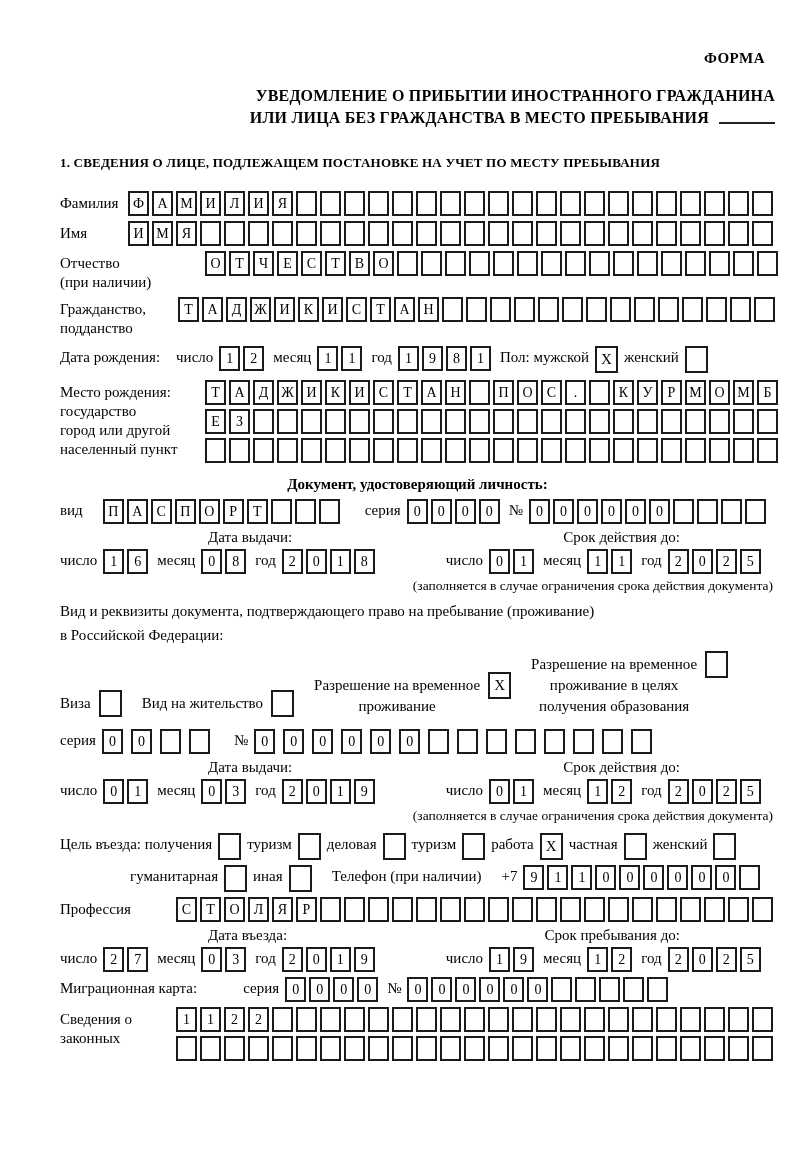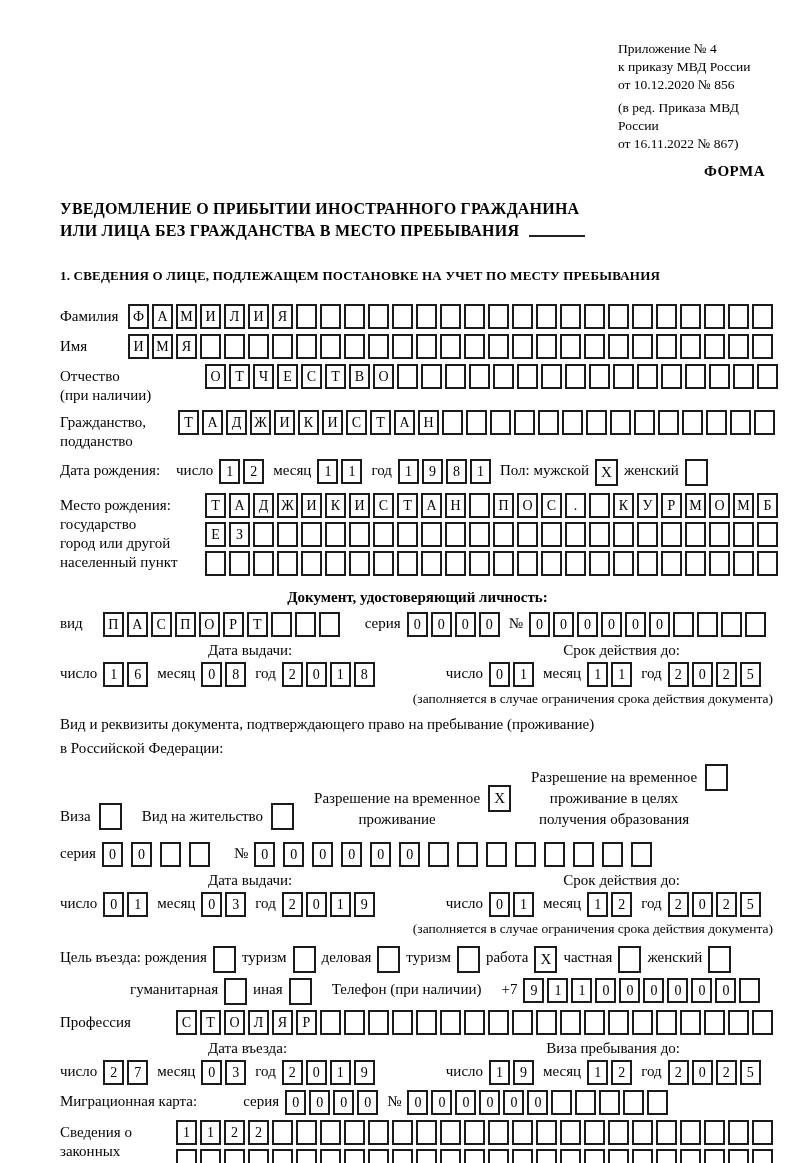--- a/index.html
+++ b/index.html
@@ -5,21 +5,21 @@
   html,body{margin:0;padding:0;background:#888;}
   .page{
     width:800px;height:1163px;background:#fff;color:#000;
     font-family:"Liberation Serif","DejaVu Serif",serif;font-size:15px;
     box-sizing:border-box;padding:40px 25px 10px 60px;overflow:hidden;position:relative;
   }
   
   .header-note{margin-left:558px;font-size:13.5px;line-height:18px;}
   .header-note .part2{margin-top:5px;}
   .forma{text-align:right;padding-right:10px;font-weight:bold;font-size:15px;margin-top:10px;letter-spacing:.5px;}
-  .title{text-align:left;font-weight:bold;font-size:16px;line-height:22px;margin-top:18px;letter-spacing:.2px;}
+  .title{text-align:right;font-weight:bold;font-size:16px;line-height:22px;margin-top:18px;letter-spacing:.2px;}
   .title-underline{display:inline-block;width:56px;border-bottom:2px solid #222;margin-left:10px;transform:translateY(1px);}
   .section-heading{font-weight:bold;font-size:13px;margin-top:26px;letter-spacing:.2px;}
   .form-area{margin-top:20px;}
 
   
   .row{display:flex;align-items:flex-start;margin-bottom:5px;white-space:nowrap;}
   .row-label{flex:none;line-height:19px;padding-top:3px;}
   .row-label div{white-space:nowrap;}
   .lbl{padding-top:3px;margin-right:6px;}
   .gap{display:inline-block;flex:none;}
@@ -61,29 +61,20 @@
   [data-name="residence-doc-line1"]{margin-top:4px;}
   [data-name="visit-purpose-row2"]{margin-left:70px;margin-top:1px;}
   [data-name="residence-series-row"]{margin-top:2px;}
   [data-name="migration-card-row"]{margin-top:2px;}
 </style>
 </head>
 <body>
 
 <div class="page" data-name="arrival-notification-form">
 
-  <div class="header-note" data-name="regulation-reference">
-    <div data-name="regulation-line">Приложение № 4</div>
-    <div data-name="regulation-line">к приказу МВД России</div>
-    <div data-name="regulation-line">от 10.12.2020 № 856</div>
-    <div class="part2">
-      <div data-name="regulation-amendment-line">(в ред. Приказа МВД России</div>
-      <div data-name="regulation-amendment-line">от 16.11.2022 № 867)</div>
-    </div>
-  </div>
 
   <div class="forma" data-name="forma-label">ФОРМА</div>
 
   <div class="title" data-name="form-title">
     <div data-name="form-title-line1">УВЕДОМЛЕНИЕ О ПРИБЫТИИ ИНОСТРАННОГО ГРАЖДАНИНА</div>
     <div data-name="form-title-line2">
       <span data-name="form-title-line2-text">ИЛИ ЛИЦА БЕЗ ГРАЖДАНСТВА В МЕСТО ПРЕБЫВАНИЯ</span><span class="title-underline" data-name="title-blank-underline"></span>
     </div>
   </div>
 
@@ -509,21 +500,21 @@
         <span class="lbl" data-name="year-label">год</span>
         <span class="boxes" data-name="residence-expiry-year-boxes">
           <span class="cell" data-name="residence-expiry-year-boxes-cell">2</span>
           <span class="cell" data-name="residence-expiry-year-boxes-cell">0</span>
           <span class="cell" data-name="residence-expiry-year-boxes-cell">2</span>
           <span class="cell" data-name="residence-expiry-year-boxes-cell">5</span>
         </span>
       </div>
       <div class="note note-right" data-name="residence-validity-note">(заполняется в случае ограничения срока действия документа)</div>
       <div class="row" data-name="visit-purpose-row">
-        <span class="lbl" data-name="purpose-official-label">Цель въезда: рождения</span>
+        <span class="lbl" data-name="purpose-official-label">Цель въезда: получения</span>
         <span class="cbox" data-name="purpose-official-checkbox"></span>
         <span class="lbl" data-name="purpose-tourism-label">туризм</span>
         <span class="cbox" data-name="purpose-tourism-checkbox"></span>
         <span class="lbl" data-name="purpose-business-label">деловая</span>
         <span class="cbox" data-name="purpose-business-checkbox"></span>
         <span class="lbl" data-name="purpose-study-label">туризм</span>
         <span class="cbox" data-name="purpose-study-checkbox"></span>
         <span class="lbl" data-name="purpose-work-label">работа</span>
         <span class="cbox" data-name="purpose-work-checkbox">X</span>
         <span class="lbl" data-name="purpose-private-label">частная</span>
@@ -580,21 +571,21 @@
           <span class="cell" data-name="profession-boxes-cell"></span>
           <span class="cell" data-name="profession-boxes-cell"></span>
           <span class="cell" data-name="profession-boxes-cell"></span>
           <span class="cell" data-name="profession-boxes-cell"></span>
           <span class="cell" data-name="profession-boxes-cell"></span>
           <span class="cell" data-name="profession-boxes-cell"></span>
         </span>
       </div>
       <div class="labels2" data-name="entry-dates-labels">
         <span class="l1" data-name="entry-dates-labels-left">Дата въезда:</span>
-        <span class="l2" data-name="entry-dates-labels-right">Виза пребывания до:</span>
+        <span class="l2" data-name="entry-dates-labels-right">Срок пребывания до:</span>
       </div>
       <div class="row" data-name="entry-dates-row">
         <span class="lbl" data-name="day-label">число</span>
         <span class="boxes" data-name="entry-day-boxes">
           <span class="cell" data-name="entry-day-boxes-cell">2</span>
           <span class="cell" data-name="entry-day-boxes-cell">7</span>
         </span>
         <span class="lbl" data-name="month-label">месяц</span>
         <span class="boxes" data-name="entry-month-boxes">
           <span class="cell" data-name="entry-month-boxes-cell">0</span>

